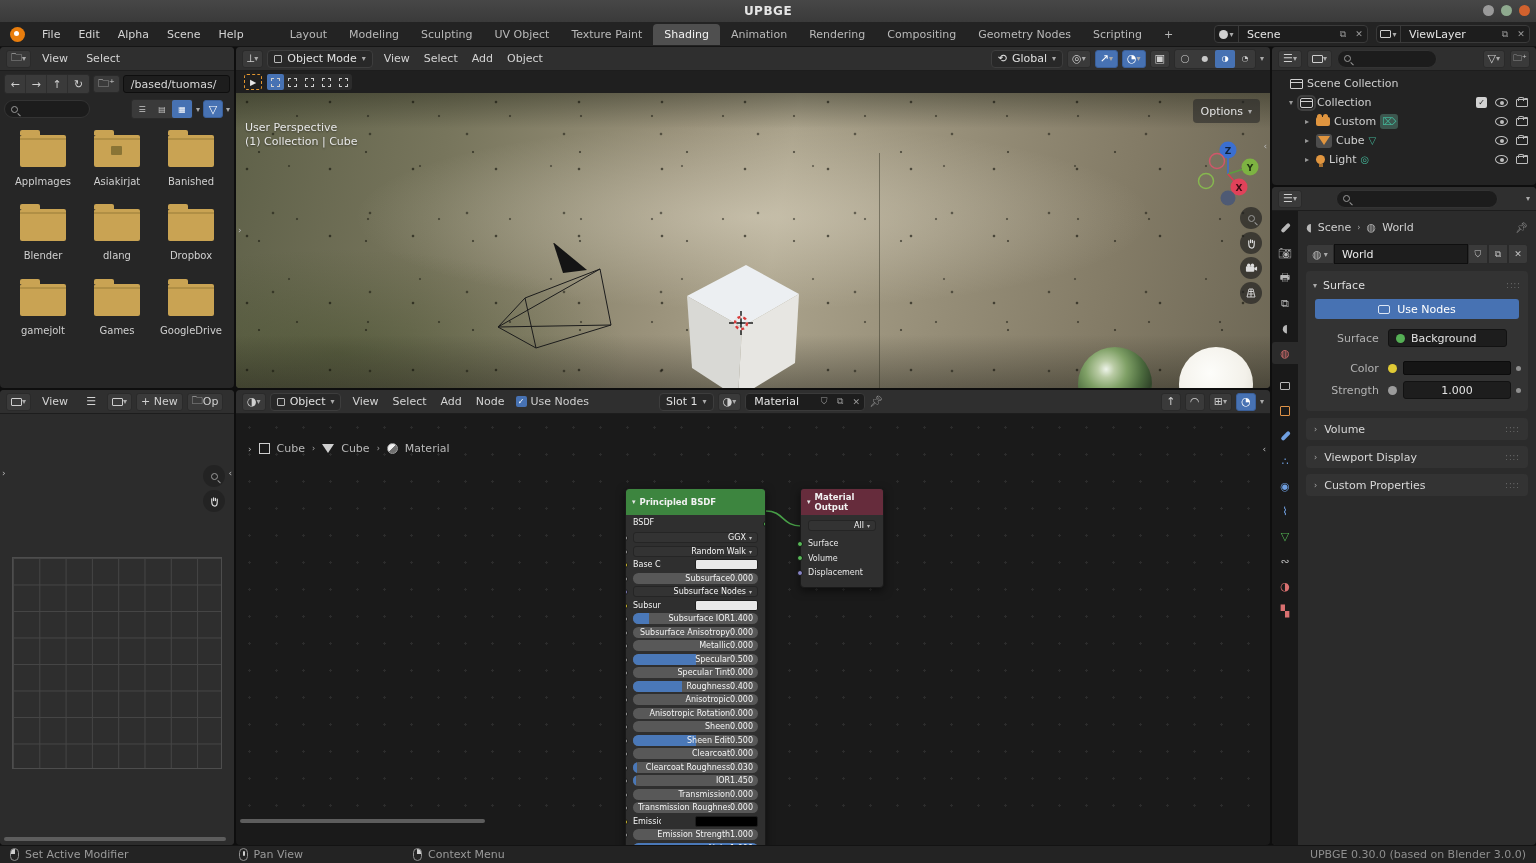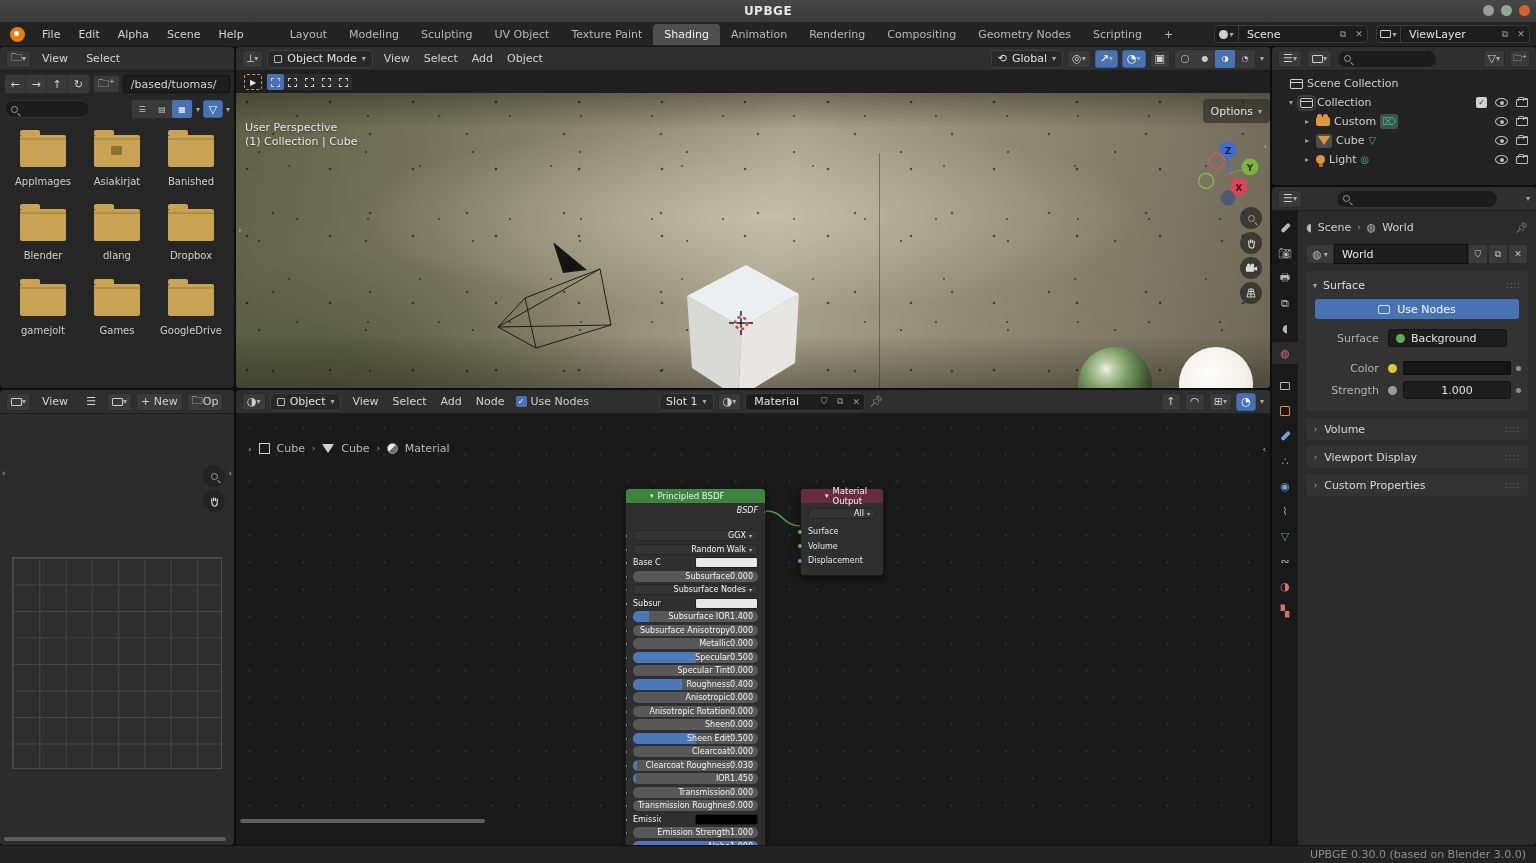--- a/index.html
+++ b/index.html
@@ -86,62 +86,62 @@
       radial-gradient(ellipse 40% 50% at 10% 88%, rgba(66,76,42,.5), rgba(66,76,42,0) 70%),
       linear-gradient(100deg,#5f6149 0%,#77755c 20%,#9a927b 42%,#aaa28b 52%,#968e78 68%,#837b66 84%,#6e6856 100%);
     background-size:83px 67px,97px 79px,71px 103px,107px 89px,131px 113px,100% 100%,100% 100%,100% 100%,100% 100%,100% 100%;}
   #vp-tools{height:22px;background:rgba(32,32,32,.55);display:flex;align-items:center;gap:5px;padding:0 8px;}
   .tool-active{width:18px;height:16px;border:1px dashed #e0952f;border-radius:3px;display:flex;align-items:center;justify-content:center;color:#e8e8e8;font-size:8px;}
   .selgrp{display:flex;background:rgba(50,50,50,.7);border-radius:3px;}
   .selbtn{width:17px;height:16px;display:flex;align-items:center;justify-content:center;}
   .selbtn span{width:9px;height:9px;border:1px dashed #cfcfcf;display:block;}
   .selbtn.active{background:#4772b3;border-radius:2px;}
   .vp-label{position:absolute;left:9px;color:#e8e8e8;font-size:11px;text-shadow:0 1px 2px rgba(0,0,0,.45);}
-  .optbtn{position:absolute;right:0;top:6px;background:rgba(40,40,40,.6);border-radius:4px;height:19px;display:flex;align-items:center;padding:12px 8px;gap:5px;color:#e3e3e3;}
+  .optbtn{position:absolute;right:10px;top:6px;background:rgba(40,40,40,.6);border-radius:4px;height:19px;display:flex;align-items:center;padding:12px 8px;gap:5px;color:#e3e3e3;}
   #gizmo{position:absolute;left:944px;top:36px;}
   .navstack{position:absolute;left:1004px;}
   .sphere{position:absolute;width:74px;height:74px;border-radius:50%;}
   #sphere-chrome{left:842px;top:254px;background:radial-gradient(circle at 38% 30%, #eef4ea 0%, #b9cba4 12%, #7fa066 30%, #4c6b3e 52%, #31452a 68%, #6c6a52 82%, #23281c 100%);}
   #sphere-white{left:943px;top:254px;background:radial-gradient(circle at 42% 35%, #fdfdfa 0%, #f3f1ea 55%, #dcd9cf 90%, #cfccc1 100%);}
   .thinline{position:absolute;left:643px;top:60px;width:1px;height:235px;background:rgba(45,45,32,.45);}
   .edgechev{position:absolute;color:#bbb;font-size:9px;}
 
   
   #shadereditor{left:236px;top:390px;width:1034px;height:455px;background:#1a1a1a;}
   #se-canvas{position:relative;height:413px;background-color:#1a1a1a;
     background-image:radial-gradient(circle,#2c2c2c 1px,transparent 1.4px);background-size:27px 27px;}
   .crumbrow{position:absolute;left:12px;top:28px;display:flex;align-items:center;gap:7px;color:#b9b9b9;}
   .crumbicon{width:11px;height:11px;border:1px solid #cfcfcf;display:inline-block;}
   .ci-tri{width:0;height:0;border:none;border-left:6px solid transparent;border-right:6px solid transparent;border-top:9px solid #cfcfcf;}
   .ci-sph{border-radius:50%;background:linear-gradient(135deg,#efefef 50%,#6f6f6f 50%);border-color:#9a9a9a;}
   .chk{width:11px;height:11px;background:#4772b3;border-radius:2px;color:#fff;font-size:8px;display:flex;align-items:center;justify-content:center;}
 
   
   .node{position:absolute;background:#2f2f2f;border:1px solid #191919;border-radius:4px;box-shadow:0 3px 8px rgba(0,0,0,.5);}
-  .nhdr{height:14px;display:flex;align-items:center;padding:0 24px;border-radius:3px 3px 0 0;color:#f2f2f2;font-size:8.5px;gap:4px;}
+  .nhdr{height:26px;display:flex;align-items:center;padding:0 6px;border-radius:3px 3px 0 0;color:#f2f2f2;font-size:8.5px;gap:4px;font-weight:bold;}
   .nhdr::before{content:"▾";font-size:7px;color:#e8e8e8;}
   #node-principled{left:389px;top:74px;width:141px;height:372px;overflow:hidden;}
   #node-principled .nhdr{background:#3d853f;}
   #node-output{left:564px;top:74px;width:84px;}
   #node-output .nhdr{background:#662c3c;}
   .nbody{padding:4px 0 4px 0;}
   .nrow{display:flex;align-items:center;height:11.5px;margin:0 7px 2px 7px;position:relative;}
   .socket{position:absolute;left:-11px;top:3px;width:6px;height:6px;border-radius:50%;border:1px solid #141414;background:#a5a5a5;}
   .s-gray{background:#a5a5a5;}.s-yellow{background:#d9c431;}.s-purple{background:#8583c4;}.s-green{background:#57b957;}
   .nfield{flex:1;height:11px;background:#585858;border-radius:6px;display:flex;align-items:center;padding:0 5px;position:relative;overflow:hidden;}
   .nfill{position:absolute;left:0;top:0;bottom:0;background:#4a78b8;}
   .nlabel{position:relative;flex:1;font-size:8px;color:#f4f4f4;white-space:nowrap;overflow:hidden;text-align:right;}
   .nvalue{position:relative;font-size:8px;color:#f4f4f4;}
   .nswatch{display:none;}
   .t-select .nfield{background:#333;border:1px solid #252525;border-radius:3px;}
   .t-select .nfield::after{content:"▾";font-size:6px;color:#bbb;margin-left:3px;}
   .t-color .nfield{background:transparent;overflow:visible;padding:0;}
   .t-color .nlabel{flex:0 0 46%;}
   .t-color .nswatch{display:block;flex:1;height:11px;border-radius:2px;border:1px solid #1e1e1e;}
-  .bsdfrow{display:flex;justify-content:flex-end;margin:3px 7px 11px 7px;position:relative;font-style:italic;}
+  .bsdfrow{display:flex;margin:3px 7px 1px 7px;position:relative;}
   .bsdfrow .socket{left:auto;right:-11px;}
   .orow{display:flex;align-items:center;height:12px;margin:0 7px 2.5px 7px;position:relative;font-size:8px;color:#e8e8e8;}
   #wire{position:absolute;left:0;top:0;pointer-events:none;}
 
   
   #outliner{left:1272px;top:47px;width:264px;height:138px;background:#232323;}
   #outliner .ehdr{gap:5px;}
   .otree{padding:3px 4px;}
   .orow2{display:flex;align-items:center;height:19px;gap:4px;}
   .disc{width:10px;color:#9a9a9a;font-size:8px;text-align:center;}
@@ -1037,14 +1037,31 @@
         <div class="cpanel">
           <span class="caret">›</span>
           <span>Custom Properties</span>
           <span class="grip">::::</span>
         </div>
       </div>
   </div>
 </div>
 
 <div id="statusbar" class="abs">
+  <div style="display:flex;gap:110px">
+
+      <span class="hint">
+        <span class="mouse mouse-left"></span>
+        <span>Set Active Modifier</span>
+      </span>
+
+      <span class="hint">
+        <span class="mouse mouse-middle"></span>
+        <span>Pan View</span>
+      </span>
+
+      <span class="hint">
+        <span class="mouse mouse-right"></span>
+        <span>Context Menu</span>
+      </span>
+    </div>
   <span id="sb-version">UPBGE 0.30.0 (based on Blender 3.0.0)</span>
 </div>
 
 </body></html>

